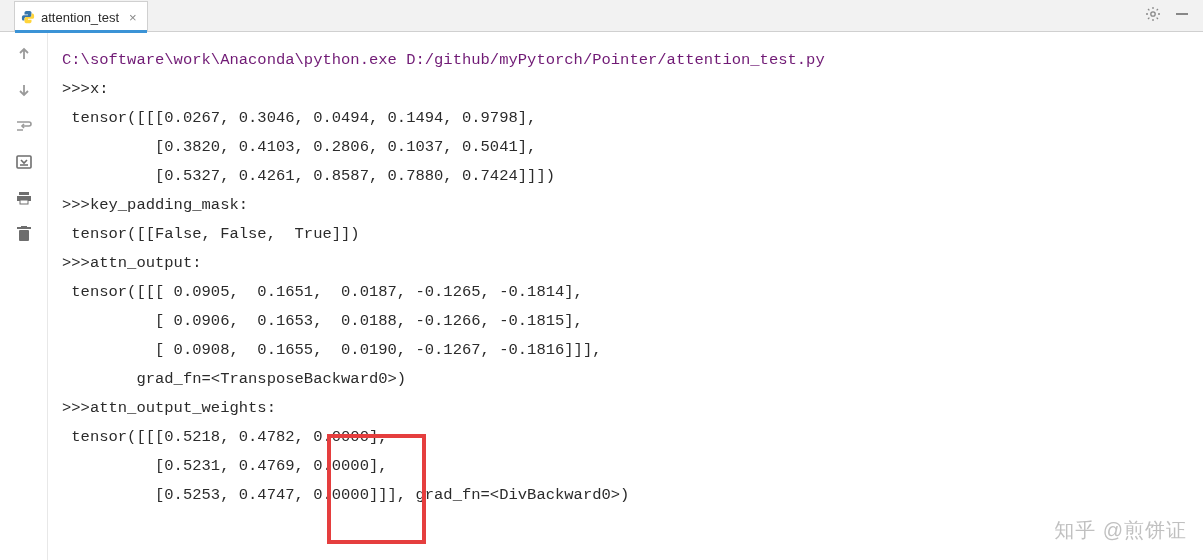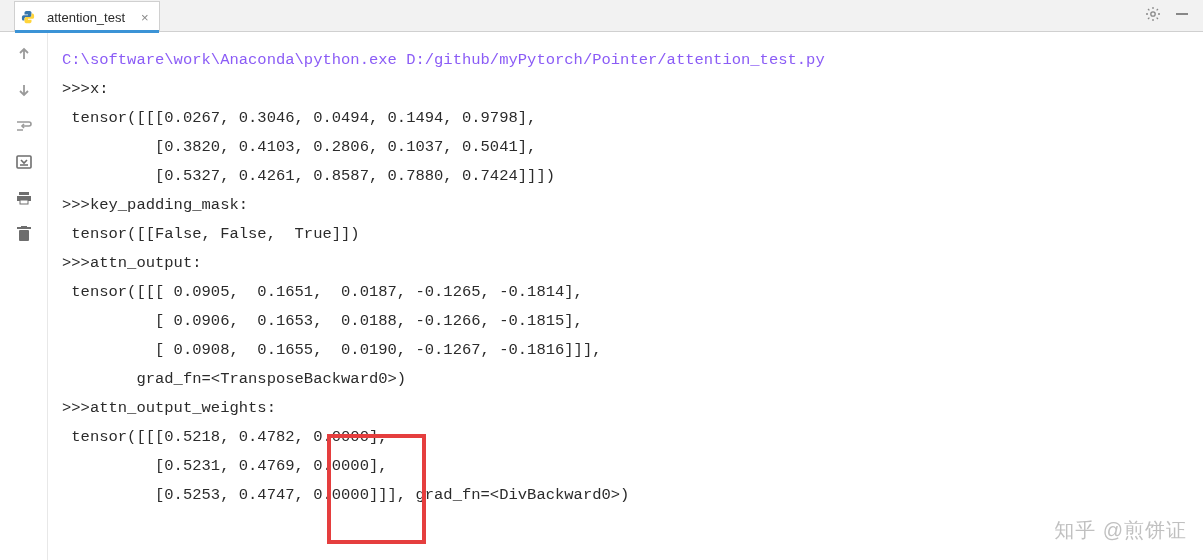--- a/index.html
+++ b/index.html
@@ -22,21 +22,21 @@
     }
     .tab {
       display: flex;
       align-items: center;
       height: 31px;
       padding: 0 10px 0 6px;
       background: #fff;
       border-top: 1px solid #d0d0d0;
       border-left: 1px solid #d0d0d0;
       border-right: 1px solid #d0d0d0;
-      gap: 12px;
+      gap: 6px;
       position: relative;
       top: 1px;
     }
     .tab-active-underline {
       position: absolute;
       bottom: -1px;
       left: 0;
       right: 0;
       height: 3px;
       background: #3b93d6;
@@ -93,21 +93,21 @@
     .console-output {
       flex: 1;
       padding: 14px 8px 8px 14px;
       font-family: "Consolas", "Courier New", monospace;
       font-size: 15.5px;
       line-height: 29px;
       color: #2b2b2b;
       white-space: pre;
       overflow: hidden;
     }
-    .cmd-line { color: #8b5cf6; }
+    .cmd-line { color: #701a75; }
     .highlight-box {
       position: absolute;
       border: 4px solid #e53e3e;
       pointer-events: none;
     }
     .watermark {
       position: absolute;
       right: 16px;
       bottom: 16px;
       color: rgba(140,140,140,0.55);

